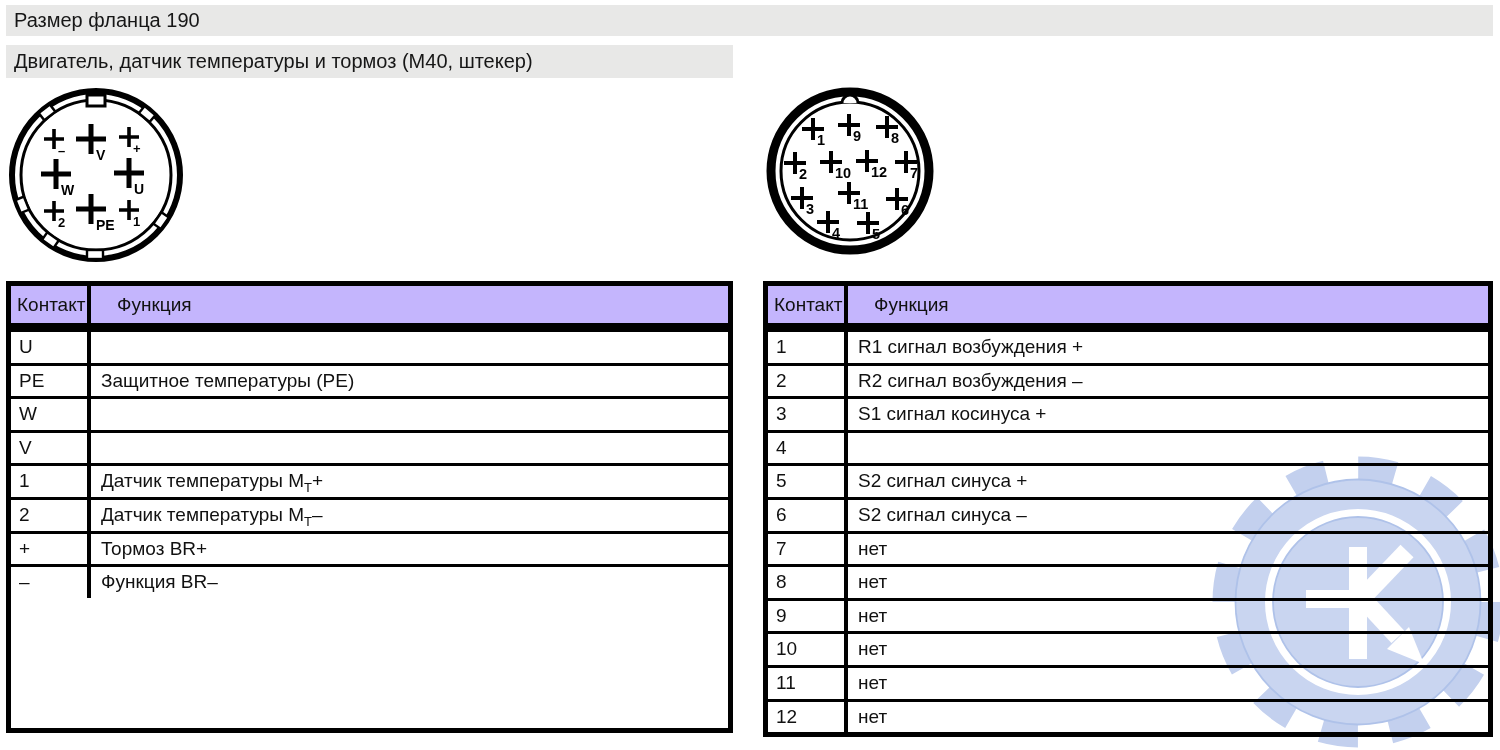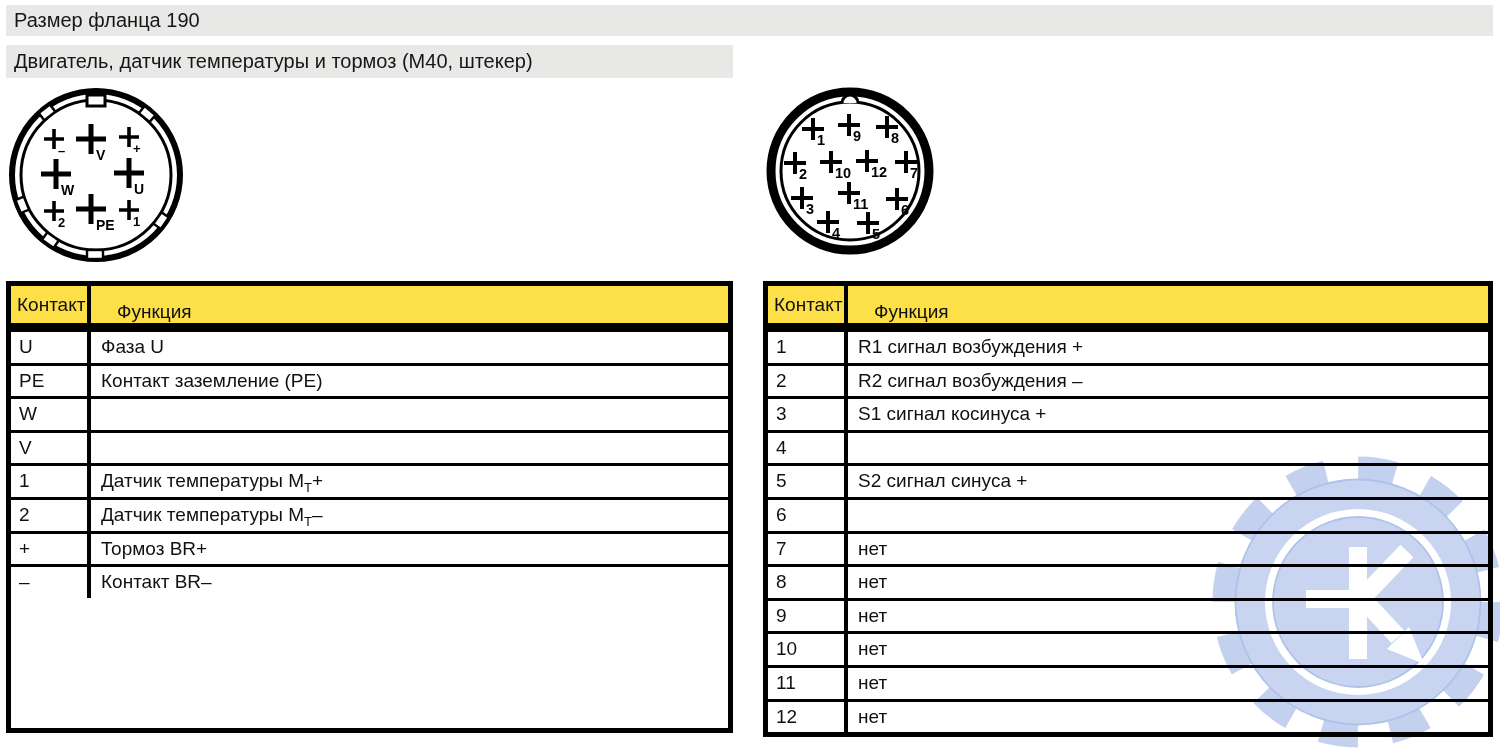--- a/index.html
+++ b/index.html
@@ -16,22 +16,22 @@
   
   .connector{position:absolute;}
   .connector-left{left:8px;top:84px;}
   .connector-right{left:763px;top:82px;}
   
   .watermark{position:absolute;left:1210px;top:452px;width:300px;height:300px;z-index:0;}
   
   .ktable{position:absolute;box-sizing:border-box;border:5px solid #000;background:transparent;z-index:1;}
   .ktable-left{left:6px;top:281px;width:727px;}
   .ktable-right{left:763px;top:281px;width:730px;}
-  .thead{display:flex;height:37px;background:#fde047;border-bottom:9px solid #000;
-         font-size:19px;align-items:flex-end;}
+  .thead{display:flex;height:37px;background:#c4b5fd;border-bottom:9px solid #000;
+         font-size:19px;align-items:center;}
   .th-pin{width:80px;border-right:4px solid #000;box-sizing:border-box;
           padding-left:6px;align-self:stretch;display:flex;align-items:center;}
   .th-func{flex:1;padding-left:26px;}
   .trow{display:flex;height:30.6px;border-bottom:3.6px solid #000;font-size:19px;}
   .trow:last-child{border-bottom:none;}
   .td-pin{width:80px;border-right:4px solid #000;box-sizing:border-box;
           padding-left:8px;line-height:30.6px;white-space:nowrap;}
   .td-func{flex:1;padding-left:10px;line-height:30.6px;white-space:nowrap;}
   .td-func sub{font-size:13px;line-height:0;}
   .tfill{height:130px;}
@@ -190,25 +190,24 @@
   </div>
 
   <div class="ktable ktable-left">
     <div class="thead">
       <div class="th-pin">Контакт</div>
       <div class="th-func">Функция</div>
     </div>
     <div id="rows-motor">
         <div class="trow">
           <div class="td-pin">U</div>
-          <div class="td-func">Фаза U</div>
         </div>
         <div class="trow">
           <div class="td-pin">PE</div>
-          <div class="td-func">Контакт заземление (PE)</div>
+          <div class="td-func">Защитное температуры (PE)</div>
         </div>
         <div class="trow">
           <div class="td-pin">W</div>
         </div>
         <div class="trow">
           <div class="td-pin">V</div>
         </div>
         <div class="trow">
           <div class="td-pin">1</div>
           <div class="td-func">Датчик температуры M<sub>T</sub>+</div>
@@ -216,21 +215,21 @@
         <div class="trow">
           <div class="td-pin">2</div>
           <div class="td-func">Датчик температуры M<sub>T</sub>–</div>
         </div>
         <div class="trow">
           <div class="td-pin">+</div>
           <div class="td-func">Тормоз BR+</div>
         </div>
         <div class="trow">
           <div class="td-pin">–</div>
-          <div class="td-func">Контакт BR–</div>
+          <div class="td-func">Функция BR–</div>
         </div>
       </div>
     <div class="tfill"></div>
   </div>
 
   <div class="ktable ktable-right">
     <div class="thead">
       <div class="th-pin">Контакт</div>
       <div class="th-func">Функция</div>
     </div>
@@ -249,20 +248,21 @@
         </div>
         <div class="trow">
           <div class="td-pin">4</div>
         </div>
         <div class="trow">
           <div class="td-pin">5</div>
           <div class="td-func">S2 сигнал синуса +</div>
         </div>
         <div class="trow">
           <div class="td-pin">6</div>
+          <div class="td-func">S2 сигнал синуса –</div>
         </div>
         <div class="trow">
           <div class="td-pin">7</div>
           <div class="td-func">нет</div>
         </div>
         <div class="trow">
           <div class="td-pin">8</div>
           <div class="td-func">нет</div>
         </div>
         <div class="trow">

